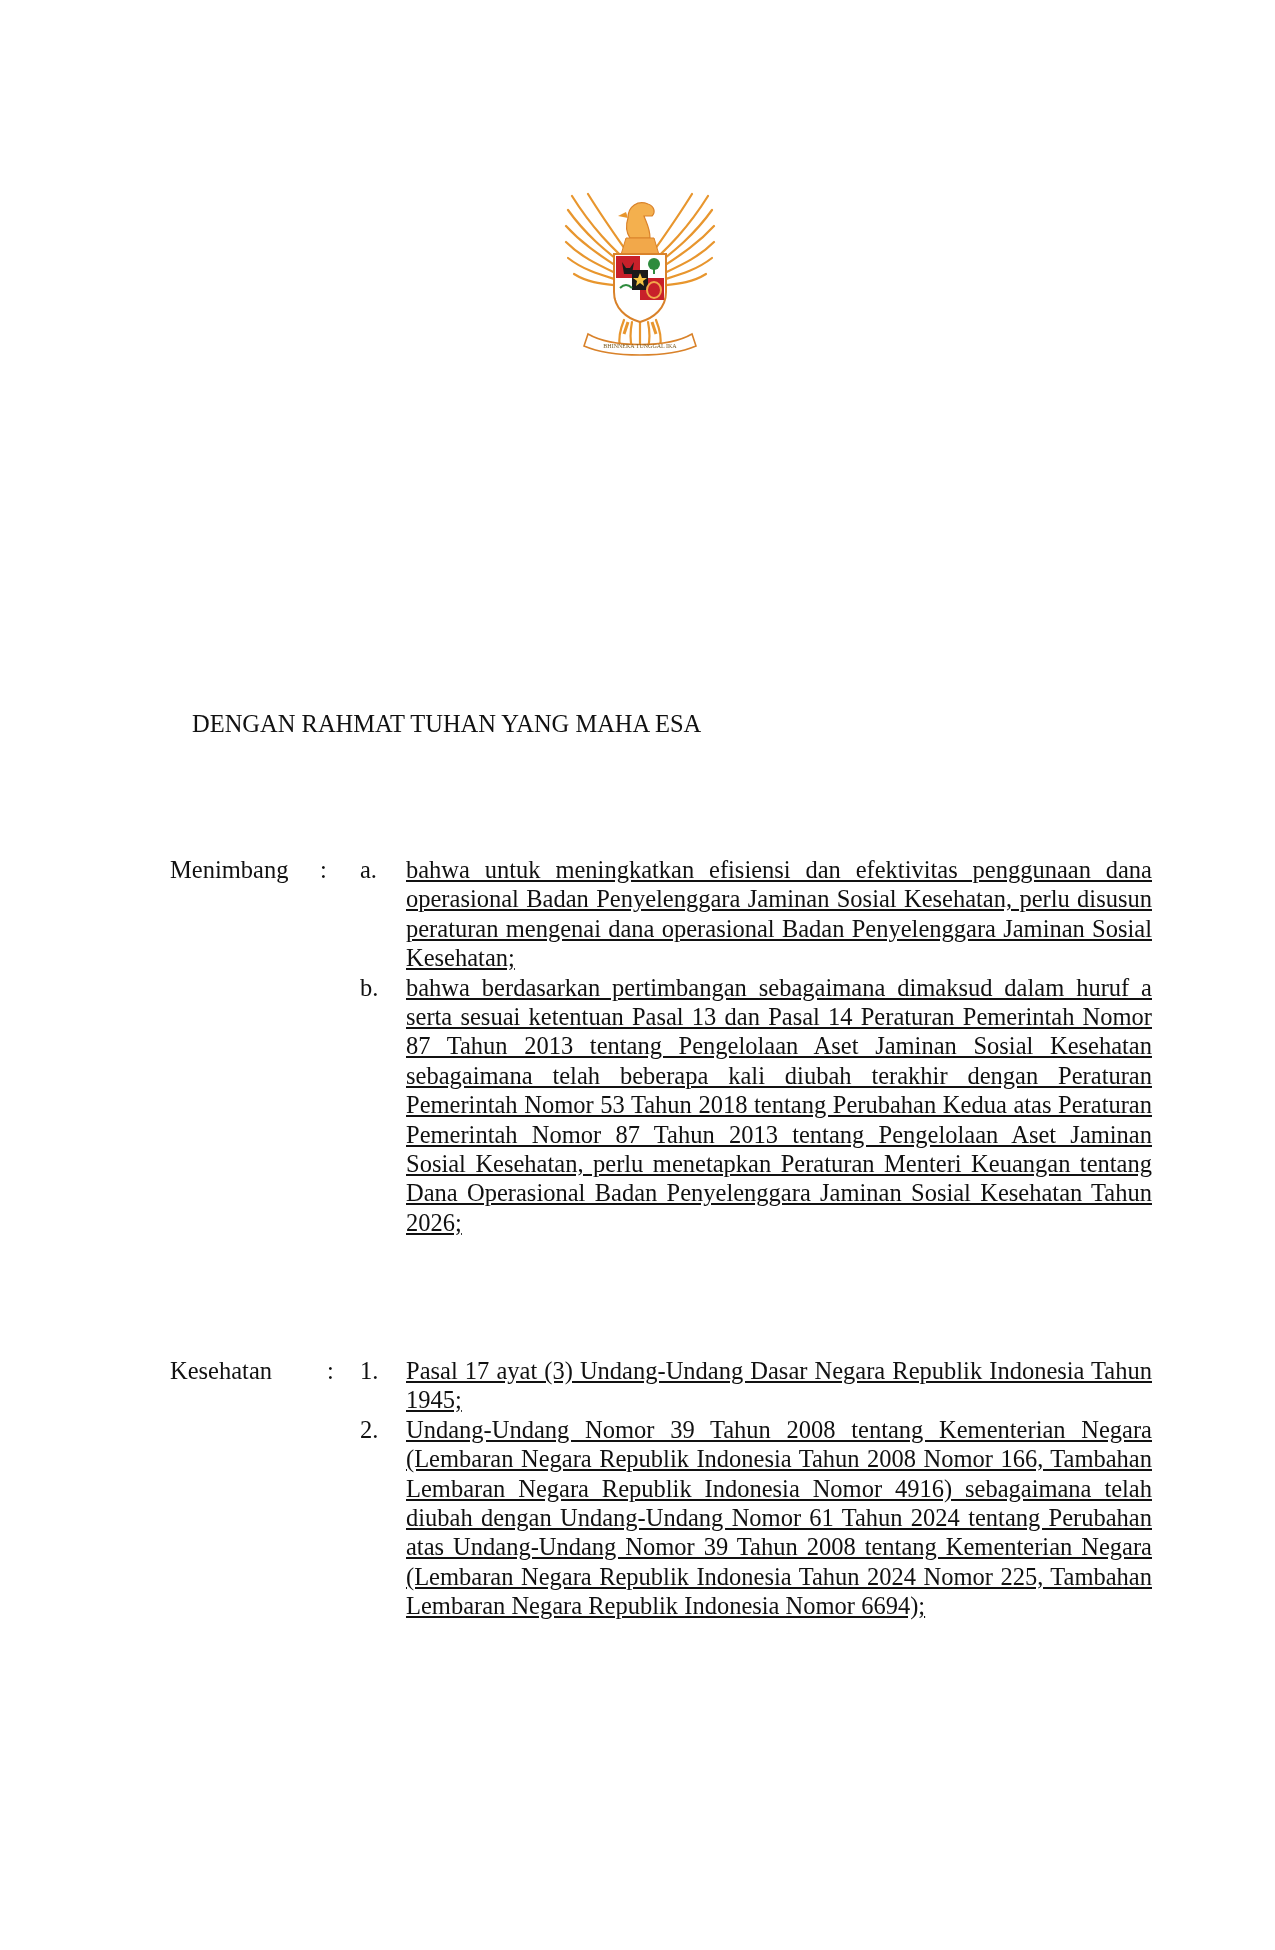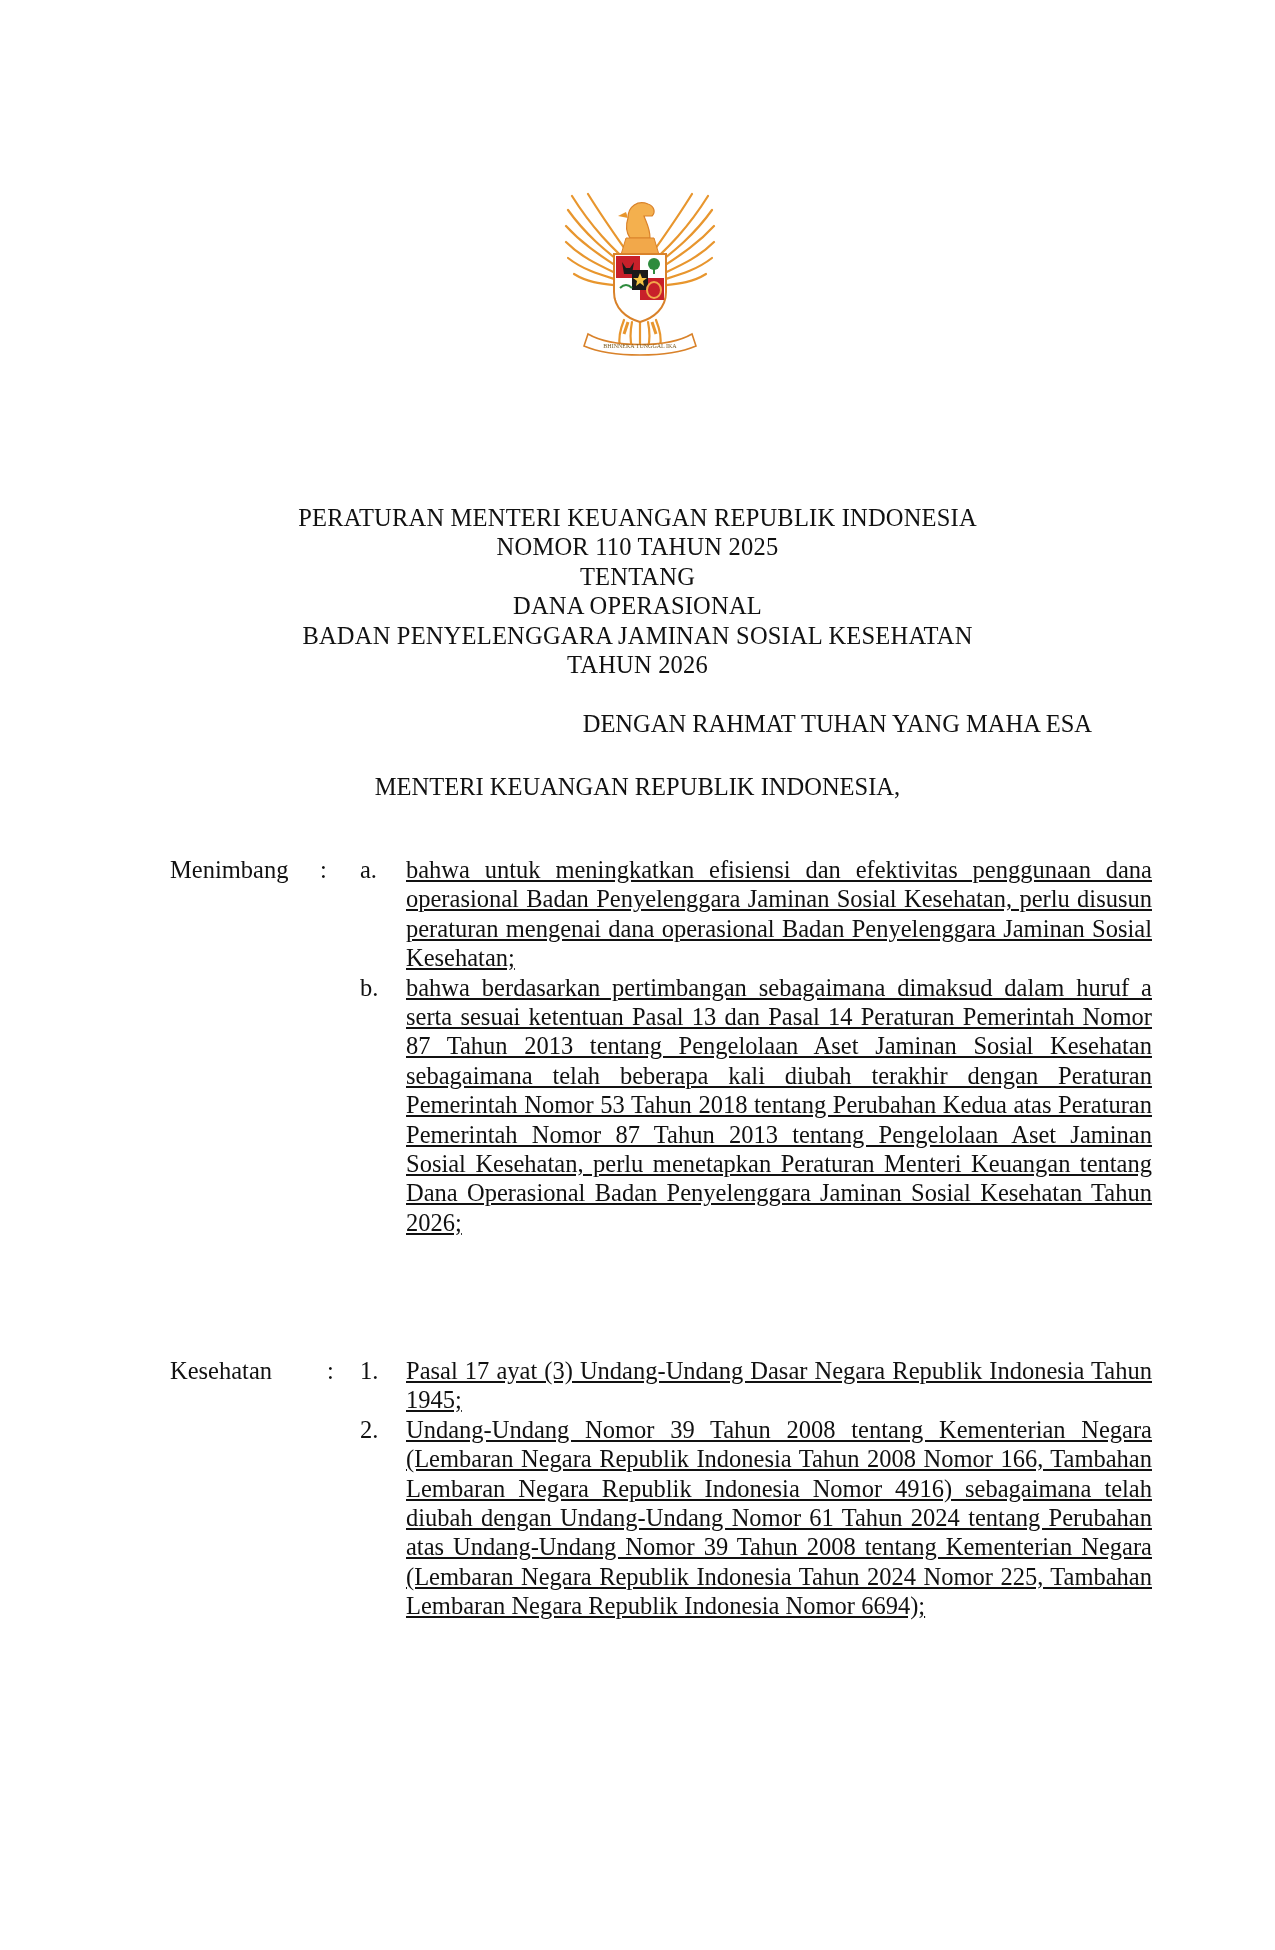--- a/index.html
+++ b/index.html
@@ -3,21 +3,21 @@
 <meta charset="utf-8">
 <style>
   html, body { margin: 0; padding: 0; background: #ffffff; }
   body { width: 1275px; height: 1950px; position: relative; overflow: hidden;
          font-family: "Liberation Serif", "DejaVu Serif", serif; color: #111; }
   .page { position: absolute; left: 0; top: 0; width: 1275px; height: 1950px; background: #fff; }
   .emblem { position: absolute; left: 562px; top: 188px; width: 156px; height: 170px; }
   .heading { position: absolute; left: 200px; width: 875px; top: 503px; text-align: center;
              font-size: 24.5px; line-height: 29.4px; letter-spacing: 0.2px; }
   .heading div { white-space: nowrap; }
-  .opening1 { position: absolute; left: 217px; width: 875px; top: 709px; text-align: right;
+  .opening1 { position: absolute; left: 192px; width: 875px; top: 709px; text-align: left;
               font-size: 24.5px; line-height: 29px; }
   .opening2 { position: absolute; left: 200px; width: 875px; top: 772px; text-align: center;
               font-size: 24.5px; line-height: 29px; }
   .section { position: absolute; left: 148px; width: 982px; font-size: 24.5px; line-height: 29.4px; margin-left: 22px; }
   .sec-label { position: absolute; left: 0; top: 0; white-space: nowrap; }
   .sec-colon { position: absolute; top: 0; white-space: nowrap; }
   .item { position: relative; margin-left: 236px; }
   .item-marker { position: absolute; left: -46px; top: 0; white-space: nowrap; }
   .item-text { text-align: justify; text-align-last: left; text-decoration: underline; }
   .menimbang { top: 855px; }
@@ -78,31 +78,22 @@
 
       <ellipse cx="92" cy="102" rx="7" ry="8" fill="none" stroke="#F2A84A" stroke-width="2"></ellipse>
 
       <path d="M66 134 L62 146 M90 134 L94 146" stroke="#E8962E" stroke-width="3"></path>
 
       <path d="M26 146 C50 160, 106 160, 130 146 L134 158 C106 170, 50 170, 22 158 Z" fill="#ffffff" stroke="#D9822A" stroke-width="1.6"></path>
       <text x="78" y="160" text-anchor="middle" font-family="Liberation Serif, serif" font-size="6" fill="#7a5a20">BHINNEKA TUNGGAL IKA</text>
     </svg>
   </div>
 
-  <div class="heading">
-    <div>PERATURAN MENTERI KEUANGAN REPUBLIK INDONESIA</div>
-    <div>NOMOR 110 TAHUN 2025</div>
-    <div>TENTANG</div>
-    <div>DANA OPERASIONAL</div>
-    <div>BADAN PENYELENGGARA JAMINAN SOSIAL KESEHATAN</div>
-    <div>TAHUN 2026</div>
-  </div>
 
   <div class="opening1">DENGAN RAHMAT TUHAN YANG MAHA ESA</div>
-  <div class="opening2">MENTERI KEUANGAN REPUBLIK INDONESIA,</div>
 
   <div class="section menimbang">
     <span class="sec-label">Menimbang</span>
     <span class="sec-colon" style="left:150px;">:</span>
     <div class="item">
       <span class="item-marker">a.</span>
       <div class="item-text">bahwa untuk meningkatkan efisiensi dan efektivitas penggunaan dana operasional Badan Penyelenggara Jaminan Sosial Kesehatan, perlu disusun peraturan mengenai dana operasional Badan Penyelenggara Jaminan Sosial Kesehatan;</div>
     </div>
     <div class="item">
       <span class="item-marker">b.</span>

